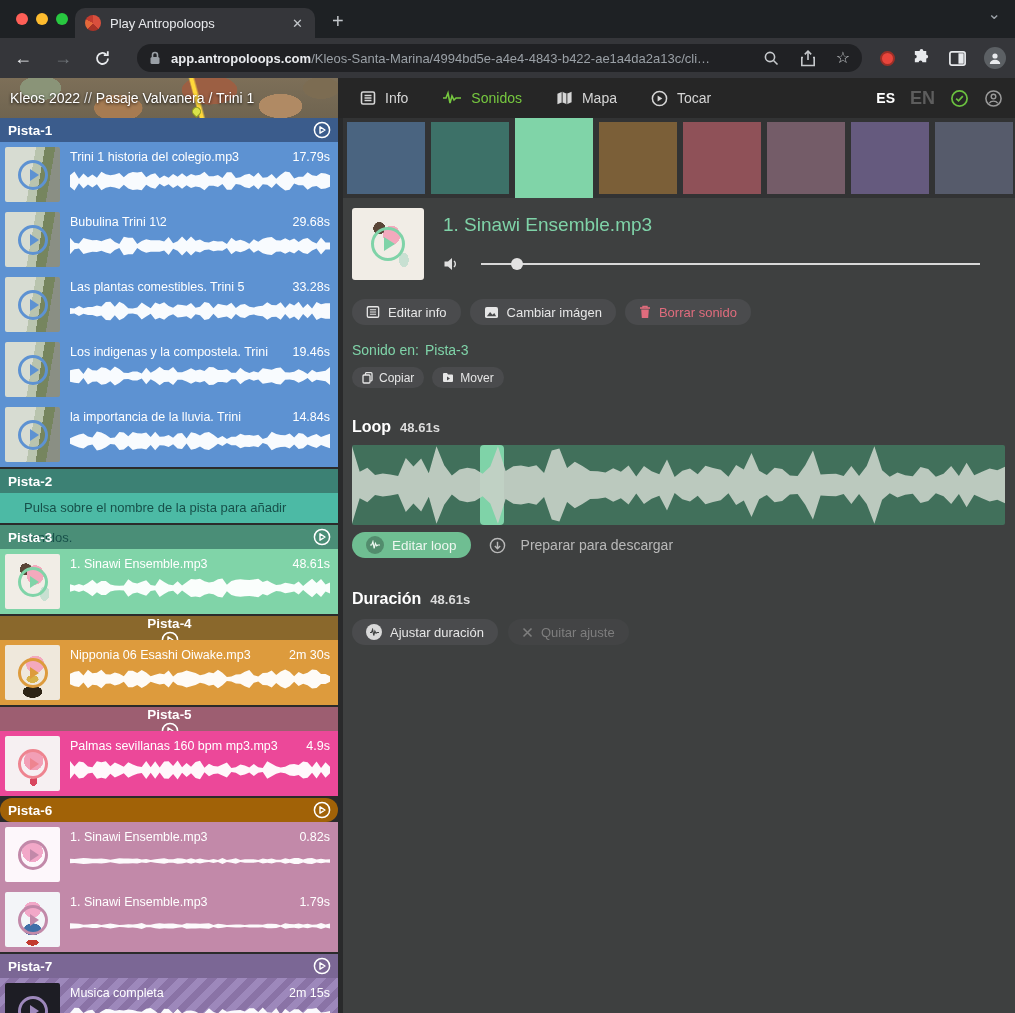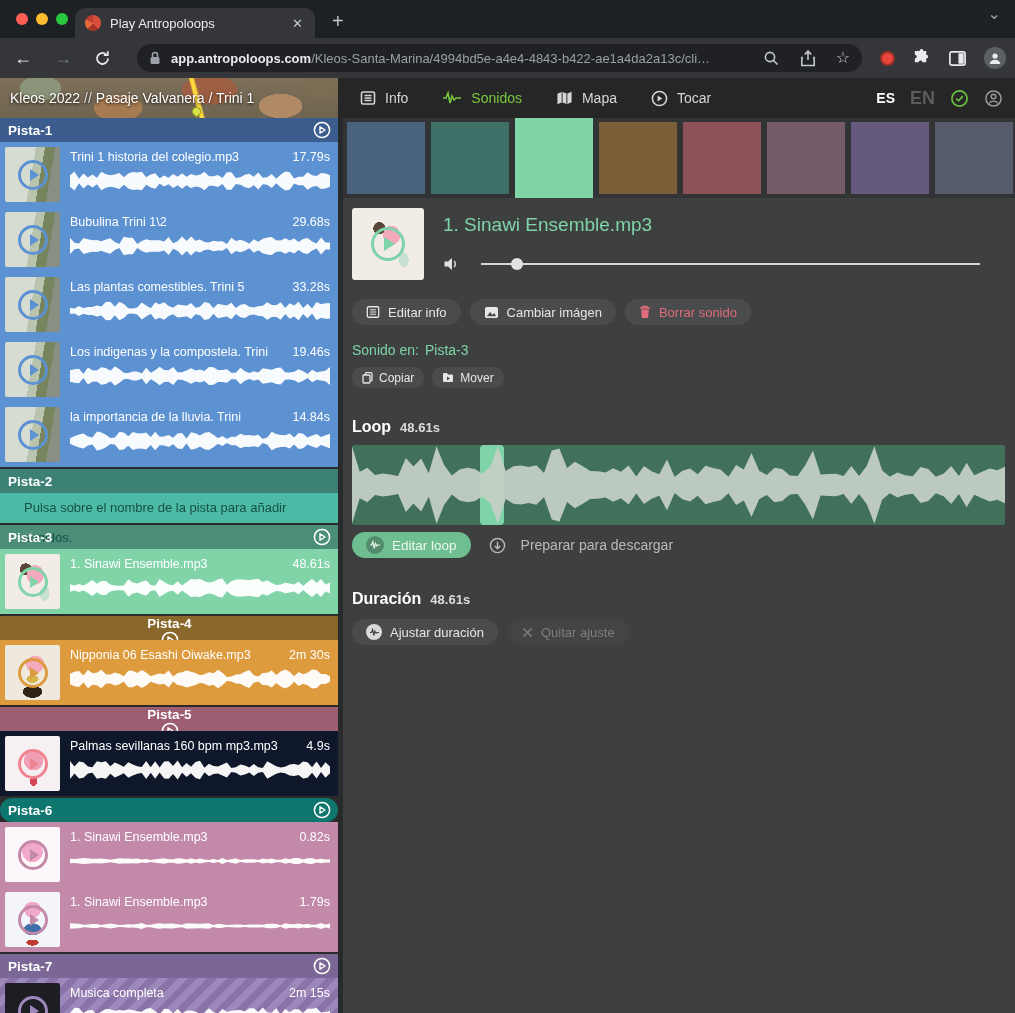--- a/index.html
+++ b/index.html
@@ -426,39 +426,39 @@
         <div class="tsec">
           <div class="thead" style="background: rgb(157, 94, 113); flex-direction: column;">
             <span>Pista-5</span>
             <span>
               <svg width="18" height="18" viewBox="0 0 18 18">
                 <circle cx="9" cy="9" r="7.6" fill="none" stroke="#ffffff" stroke-width="1.5"></circle>
                 <path d="M7 5.8 L12 9 L7 12.2 Z" fill="none" stroke="#ffffff" stroke-width="1.4" stroke-linejoin="round"></path>
               </svg>
             </span>
           </div>
-          <div class="clip" style="background: #0f172a;">
+          <div class="clip" style="background: #ec4899;">
             <div class="clip-thumb thumb th-peppa-balloon">
               <span class="ring" style="border-color: rgb(238, 132, 144); width: 30px; height: 30px; margin: -15px 0px 0px -15px;">
                 <span class="tri" style="border-left-color: rgb(238, 132, 144); border-width: 6px 0px 6px 9px;"></span>
               </span>
             </div>
             <div class="cbody">
               <div class="crow">
                 <span class="ctitle">Palmas sevillanas 160 bpm mp3.mp3</span>
                 <span class="cdur">4.9s</span>
               </div>
               <svg class="wave" viewBox="0 0 100 24" preserveAspectRatio="none">
                 <polygon points="0.00,3.06 1.72,8.60 3.45,3.50 5.17,4.37 6.90,8.54 8.62,9.23 10.34,3.18 12.07,4.17 13.79,3.33 15.52,8.34 17.24,4.43 18.97,6.42 20.69,8.70 22.41,4.33 24.14,6.60 25.86,8.26 27.59,8.98 29.31,2.93 31.03,9.31 32.76,3.32 34.48,9.43 36.21,3.44 37.93,3.25 39.66,7.97 41.38,2.56 43.10,9.27 44.83,5.12 46.55,8.63 48.28,3.94 50.00,2.83 51.72,9.76 53.45,5.78 55.17,7.98 56.90,8.44 58.62,6.53 60.34,4.57 62.07,9.91 63.79,9.20 65.52,6.59 67.24,7.52 68.97,9.42 70.69,6.07 72.41,9.18 74.14,9.91 75.86,3.30 77.59,5.74 79.31,8.30 81.03,9.55 82.76,8.76 84.48,6.58 86.21,5.89 87.93,6.94 89.66,3.51 91.38,4.14 93.10,9.36 94.83,3.39 96.55,9.99 98.28,4.29 100.00,8.75 100.00,15.25 98.28,19.71 96.55,14.01 94.83,20.61 93.10,14.64 91.38,19.86 89.66,20.49 87.93,17.06 86.21,18.11 84.48,17.42 82.76,15.24 81.03,14.45 79.31,15.70 77.59,18.26 75.86,20.70 74.14,14.09 72.41,14.82 70.69,17.93 68.97,14.58 67.24,16.48 65.52,17.41 63.79,14.80 62.07,14.09 60.34,19.43 58.62,17.47 56.90,15.56 55.17,16.02 53.45,18.22 51.72,14.24 50.00,21.17 48.28,20.06 46.55,15.37 44.83,18.88 43.10,14.73 41.38,21.44 39.66,16.03 37.93,20.75 36.21,20.56 34.48,14.57 32.76,20.68 31.03,14.69 29.31,21.07 27.59,15.02 25.86,15.74 24.14,17.40 22.41,19.67 20.69,15.30 18.97,17.58 17.24,19.57 15.52,15.66 13.79,20.67 12.07,19.83 10.34,20.82 8.62,14.77 6.90,15.46 5.17,19.63 3.45,20.50 1.72,15.40 0.00,20.94" fill="#ffffff" opacity="0.96"></polygon>
               </svg>
             </div>
           </div>
         </div>
         <div class="tsec">
-          <div class="thead" style="background: #0f766e; border-radius: 12px;">
+          <div class="thead" style="background: #a16207; border-radius: 12px;">
             <span>Pista-6</span>
             <span>
               <svg width="18" height="18" viewBox="0 0 18 18">
                 <circle cx="9" cy="9" r="7.6" fill="none" stroke="#ffffff" stroke-width="1.5"></circle>
                 <path d="M7 5.8 L12 9 L7 12.2 Z" fill="none" stroke="#ffffff" stroke-width="1.4" stroke-linejoin="round"></path>
               </svg>
             </span>
           </div>
           <div class="clip" style="background: rgb(194, 137, 169);">
             <div class="clip-thumb thumb th-peppa-pink">

